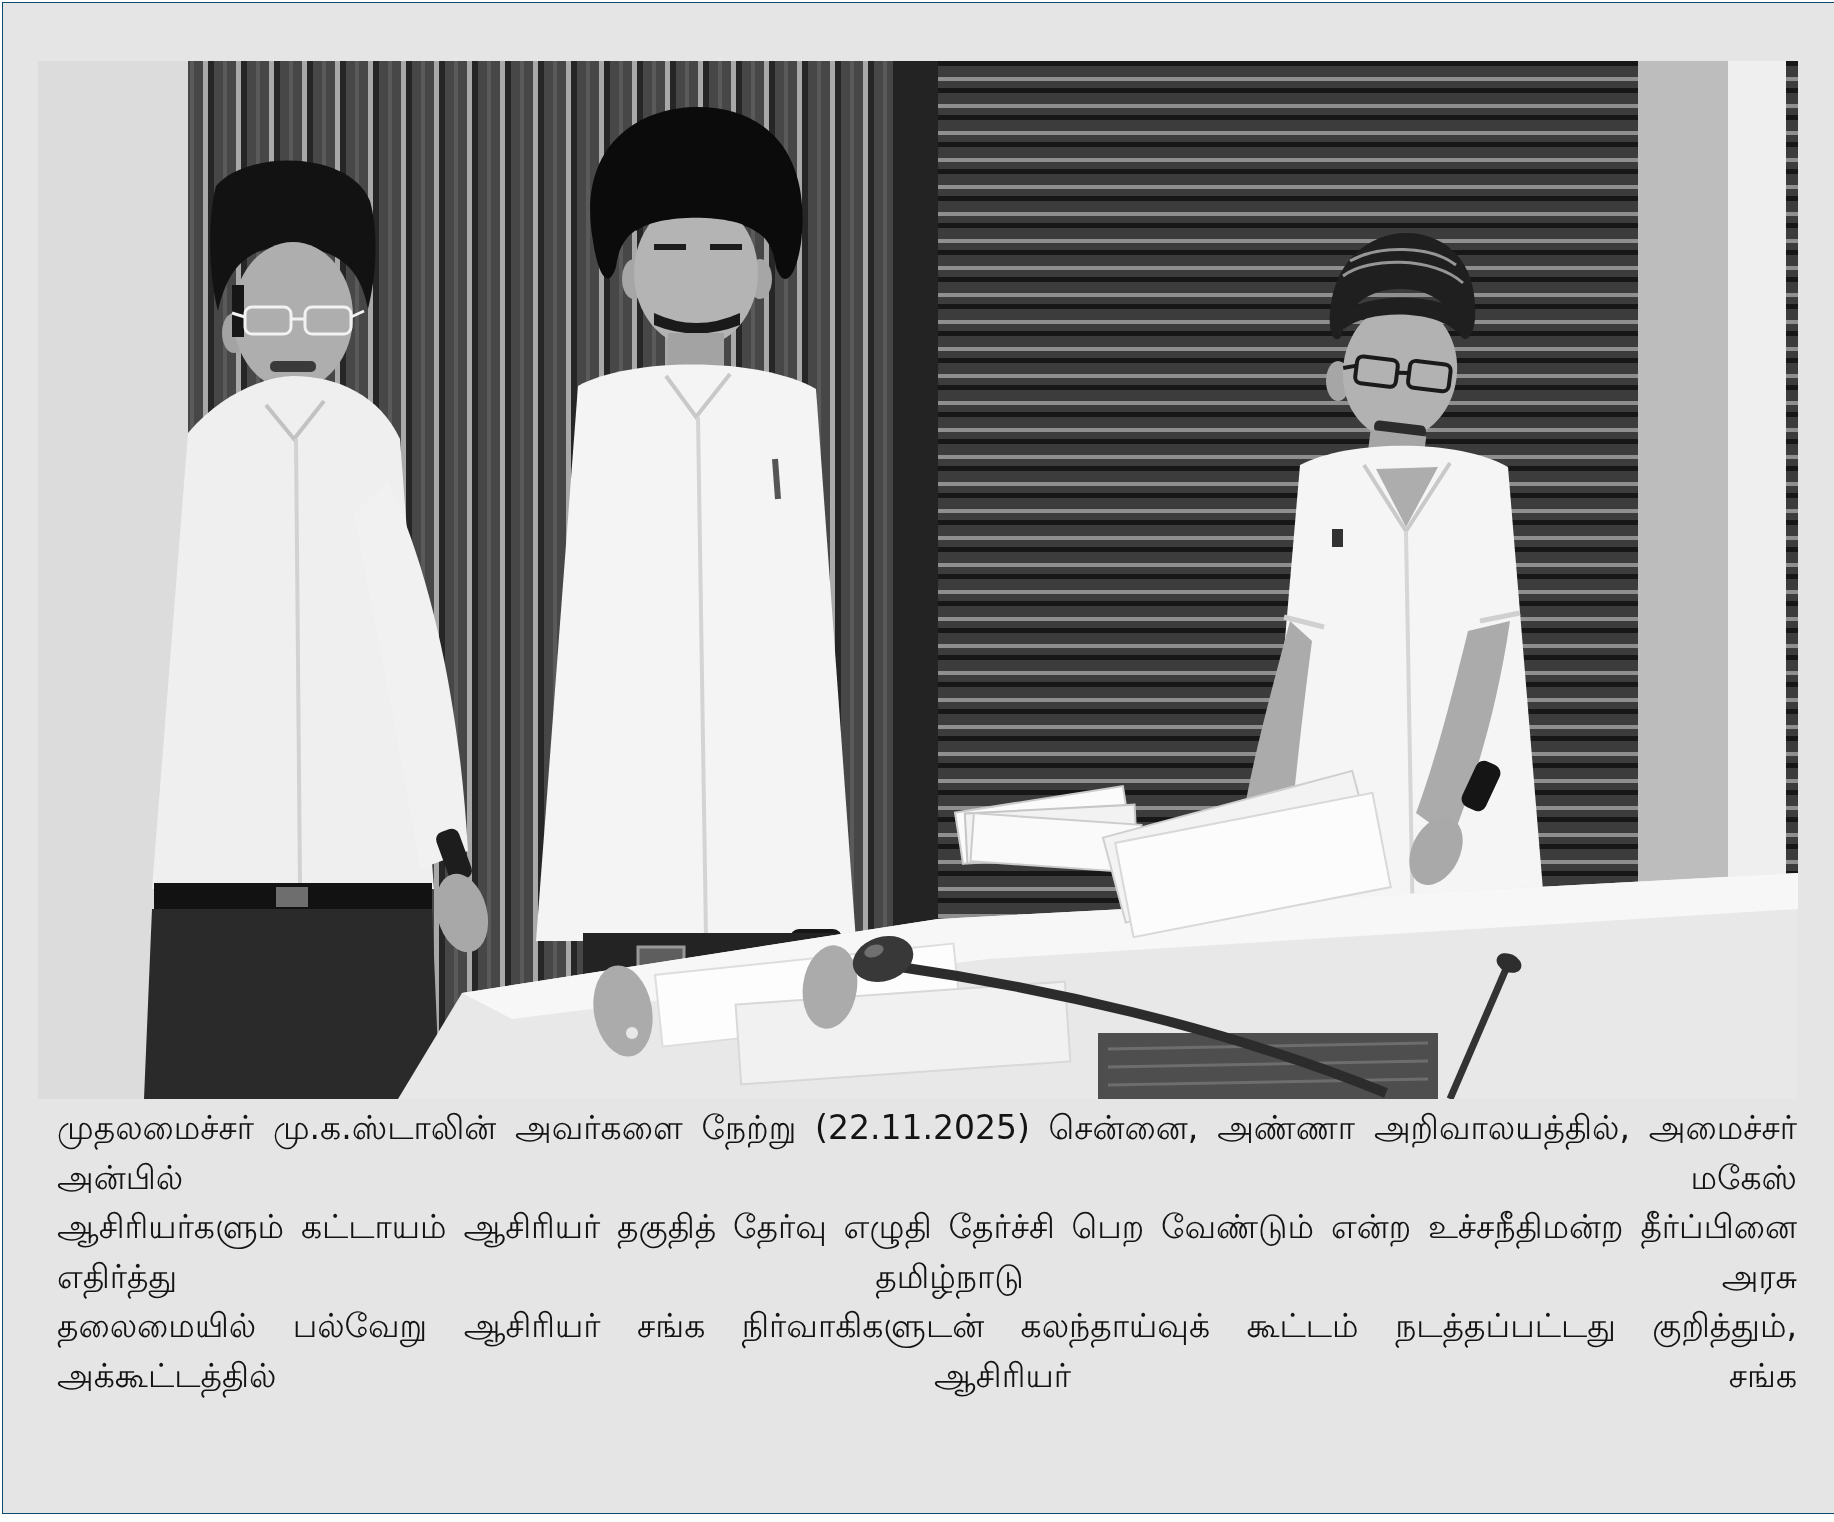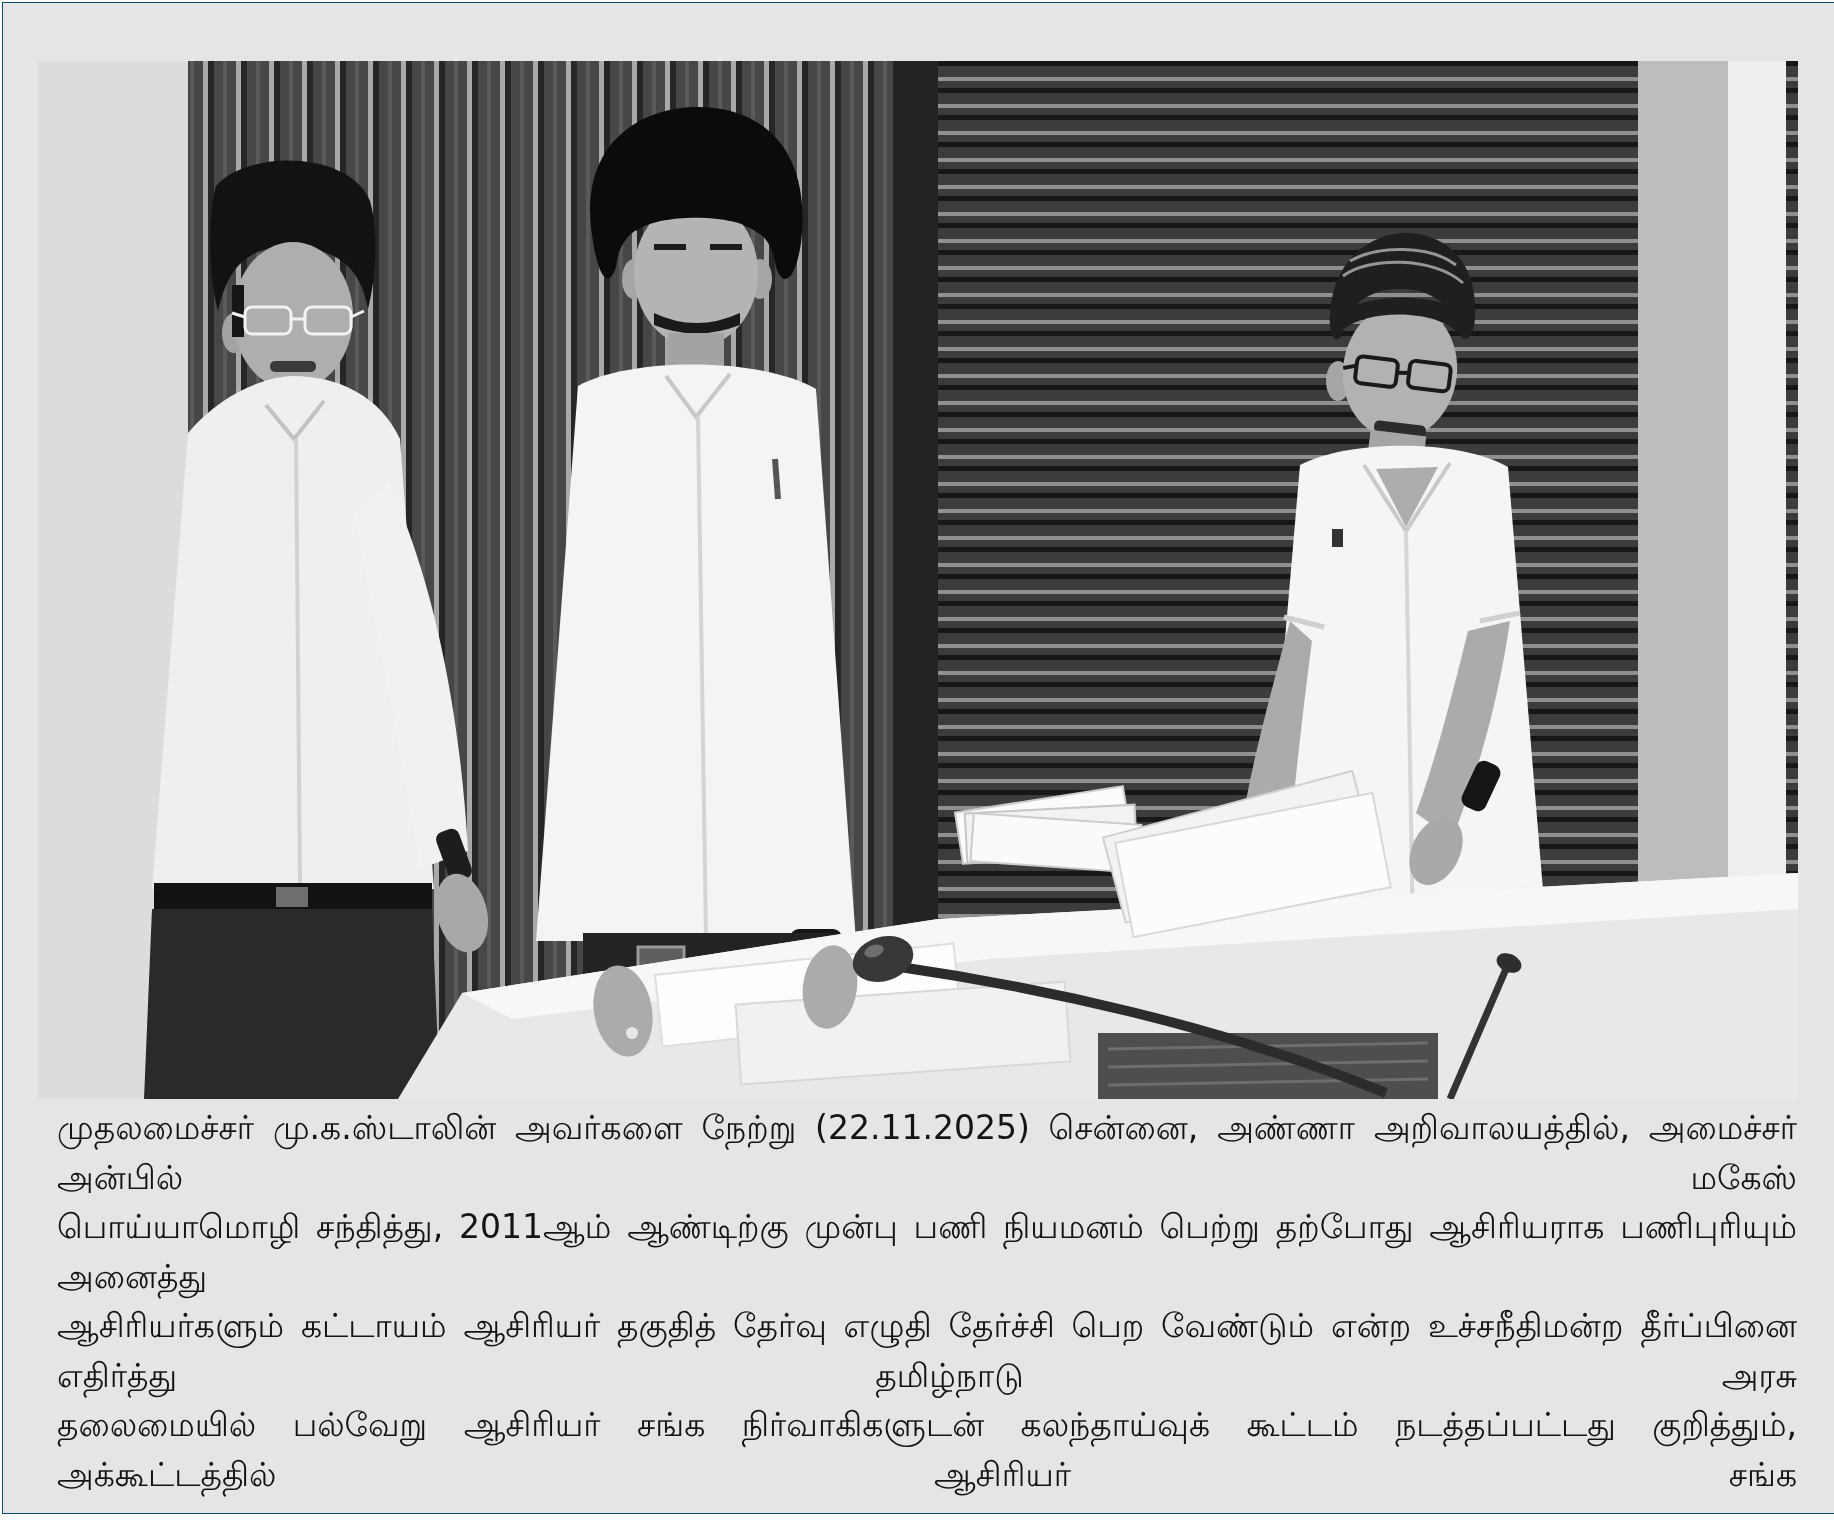--- a/index.html
+++ b/index.html
@@ -153,19 +153,18 @@
         <g>
           <path d="M1412,1038 L1468,908" stroke="#333333" stroke-width="7" fill="none"></path>
           <ellipse cx="1471" cy="902" rx="13" ry="9" fill="#2e2e2e" transform="rotate(25 1471 902)"></ellipse>
         </g>
       </g>
     </svg>
   </div>
 
   <div class="caption">
     <div class="cap-line">முதலமைச்சர் மு.க.ஸ்டாலின் அவர்களை நேற்று (22.11.2025) சென்னை, அண்ணா அறிவாலயத்தில், அமைச்சர் அன்பில் மகேஸ்</div>
-    <div class="cap-line">பொய்யாமொழி சந்தித்து, 2011ஆம் ஆண்டிற்கு முன்பு பணி நியமனம் பெற்று தற்போது ஆசிரியராக பணிபுரியும் அனைத்து</div>
     <div class="cap-line">ஆசிரியர்களும் கட்டாயம் ஆசிரியர் தகுதித் தேர்வு எழுதி தேர்ச்சி பெற வேண்டும் என்ற உச்சநீதிமன்ற தீர்ப்பினை எதிர்த்து தமிழ்நாடு அரசு</div>
     <div class="cap-line">தலைமையில் பல்வேறு ஆசிரியர் சங்க நிர்வாகிகளுடன் கலந்தாய்வுக் கூட்டம் நடத்தப்பட்டது குறித்தும், அக்கூட்டத்தில் ஆசிரியர் சங்க</div>
 
   </div>
 
 </div>
 
 </body></html>

